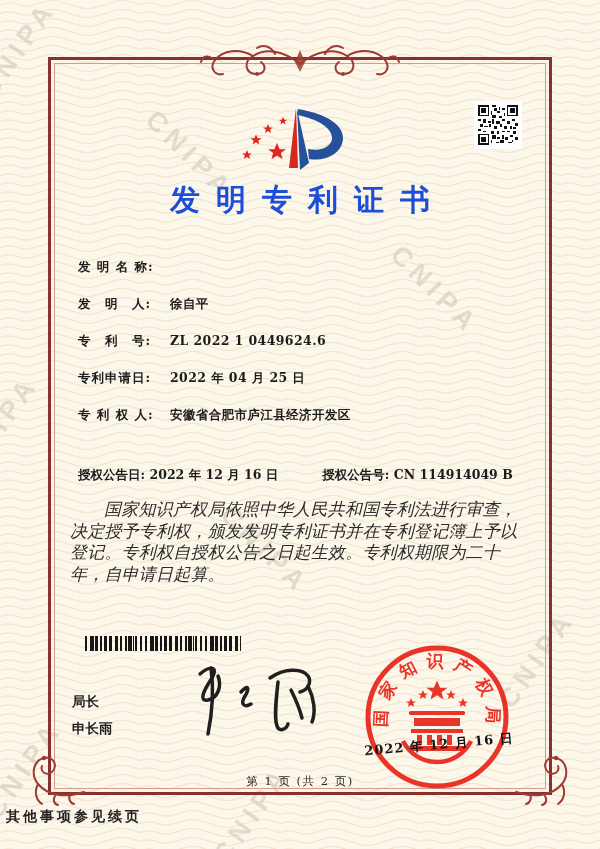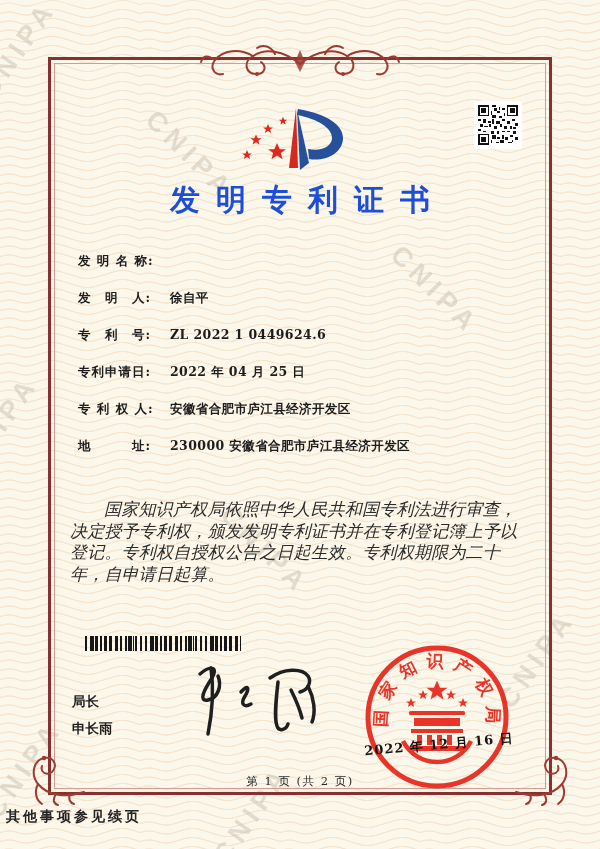--- a/index.html
+++ b/index.html
@@ -34,21 +34,21 @@
     position:absolute; left:76px; top:100px; font-size:13.5px;
     letter-spacing:2.5px; font-weight:600; color:#2a2a2a;
   }
   .qr-wrap { position:absolute; left:474px; top:101px; width:48px; height:48px; background:#fff; padding:4px; }
   .logo { position:absolute; left:230px; top:102px; }
   .title {
     position:absolute; left:0; top:180px; width:100%; text-align:center;
     font-size:30px; font-weight:600; letter-spacing:16px; padding-left:16px;
     color:#1d4ed8;
   }
-  .fields { position:absolute; left:78px; top:251px; width:455px; }
+  .fields { position:absolute; left:78px; top:257px; width:455px; }
   .frow { display:flex; line-height:20px; margin-bottom:17px; font-size:12.5px; font-weight:600; color:#1c1c1c; }
   .frow .lab { flex:0 0 92px; letter-spacing:1px; }
   .frow .val { flex:1; letter-spacing:.4px; }
   .grant { position:absolute; left:78px; top:467px; width:455px; display:flex; font-size:12.5px; font-weight:600; color:#1c1c1c; }
   .grant .pair { white-space:nowrap; }
   .grant .pair + .pair { margin-left:44px; }
   .paras {
     position:absolute; left:70px; top:499px; width:462px;
     font-size:17px; line-height:21.5px; font-style:italic; color:#2a2a2a;
     letter-spacing:.2px;
@@ -233,26 +233,32 @@
       <span class="val">ZL 2022 1 0449624.6</span>
     </div>
     <div class="frow">
       <span class="lab">专利申请日:</span>
       <span class="val">2022 年 04 月 25 日</span>
     </div>
     <div class="frow">
       <span class="lab">专 利 权 人:</span>
       <span class="val">安徽省合肥市庐江县经济开发区</span>
     </div>
-    <div class="frow">
-      <span class="lab">地　　　址:</span>
-      <span class="val">230000 安徽省合肥市庐江县经济开发区</span>
-    </div>
-  </div>
-
+  </div>
+
+  <div class="grant">
+    <span class="pair">
+      <span>授权公告日:</span>
+      <span>2022 年 12 月 16 日</span>
+    </span>
+    <span class="pair">
+      <span>授权公告号:</span>
+      <span>CN 114914049 B</span>
+    </span>
+  </div>
 
   <div class="paras">
     <p>国家知识产权局依照中华人民共和国专利法进行审查，决定授予专利权，颁发发明专利证书并在专利登记簿上予以登记。专利权自授权公告之日起生效。专利权期限为二十年，自申请日起算。</p>
   </div>
 
   <div class="barcode"></div>
 
   <div class="signer">
     <div>局长</div>
     <div>申长雨</div>

